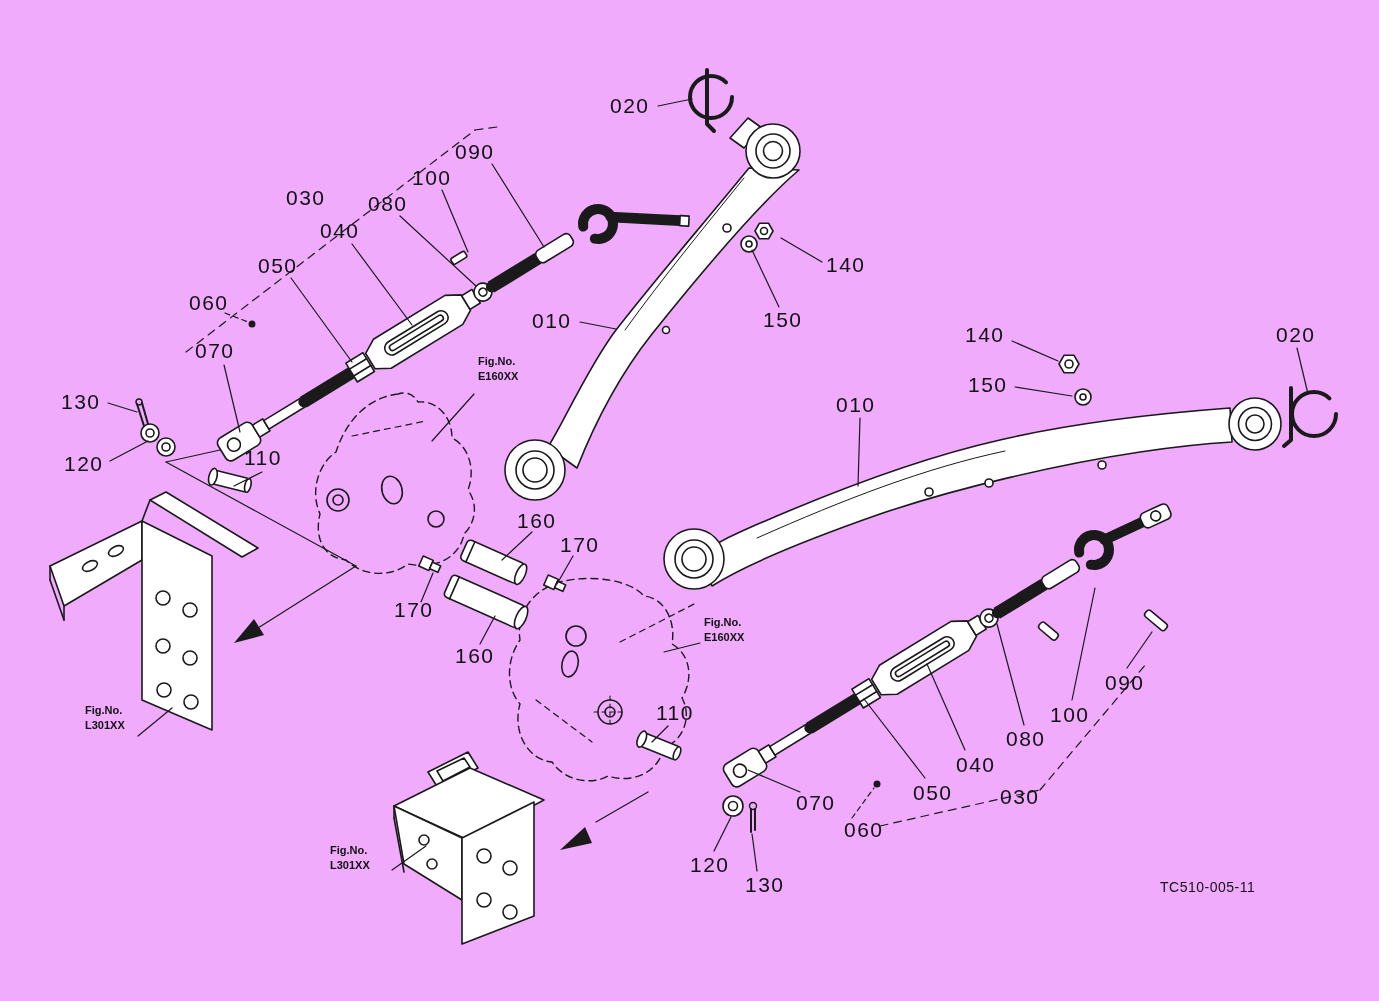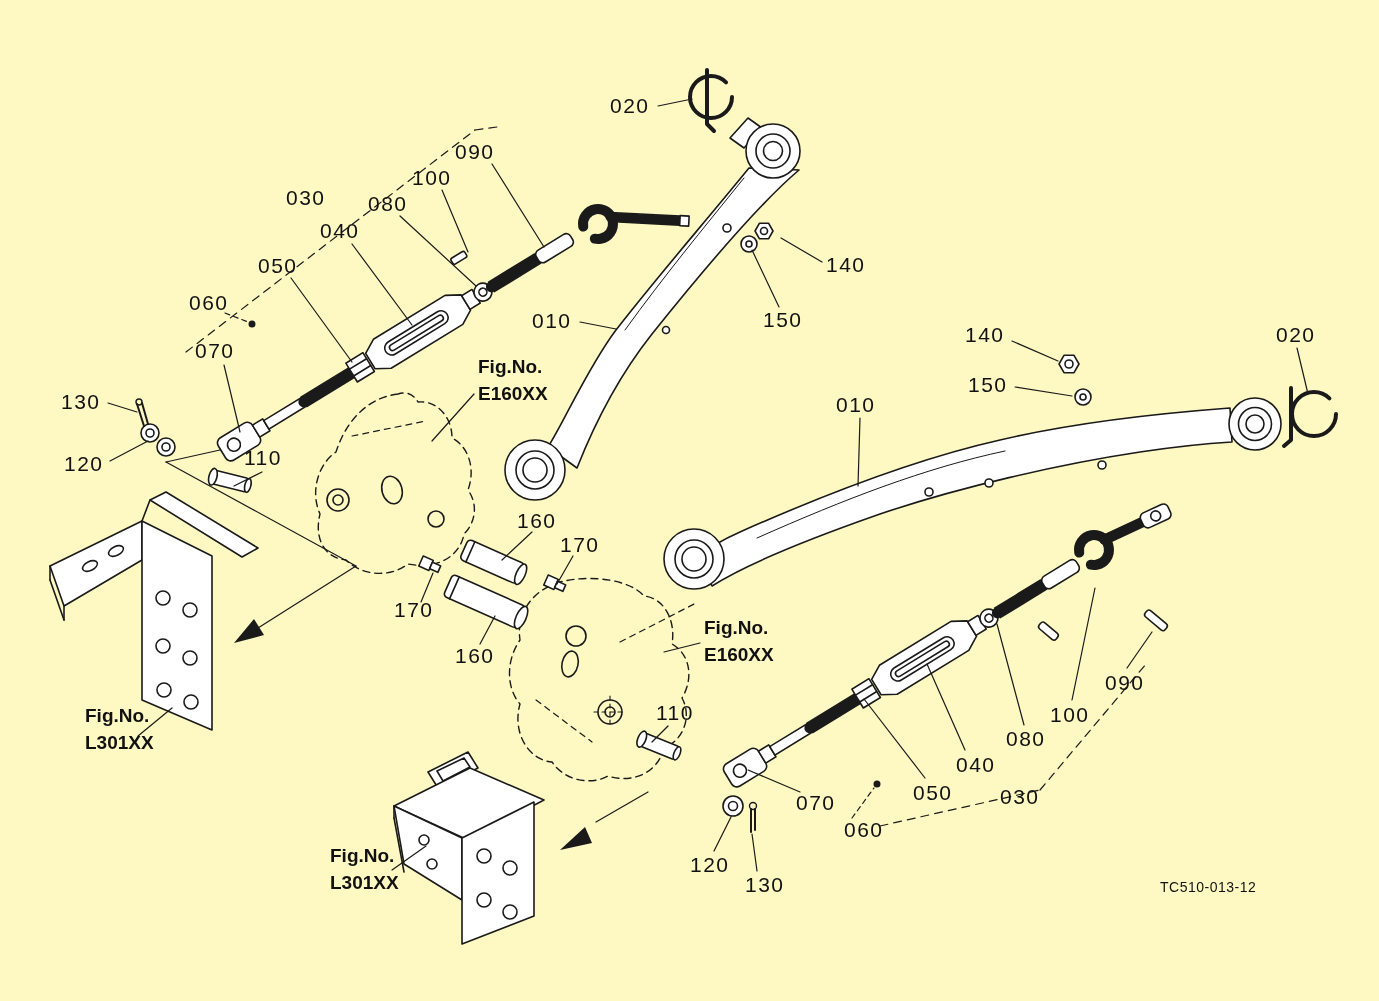--- a/index.html
+++ b/index.html
@@ -1,21 +1,21 @@
 <!DOCTYPE html>
 <html style="--line: #1a1a1a;"><head>
 <meta charset="utf-8">
 <style>
   * { margin:0; padding:0; box-sizing:border-box; }
   html,body { background:#fff; }
   body { width:1379px; height:1001px; font-family:"Liberation Sans", sans-serif; }
-  .stage { position:relative; width:1379px; height:1001px; background:#fef9c3; color:var(--line,#1a1a1a); overflow:hidden; }
+  .stage { position:relative; width:1379px; height:1001px; background:#f0abfc; color:var(--line,#1a1a1a); overflow:hidden; }
   svg.drawing { position:absolute; left:0; top:0; }
   .callout { position:absolute; font-size:21px; letter-spacing:1.5px; color:#111; white-space:nowrap; }
-  .figref { position:absolute; font-size:19px; font-weight:bold; color:#111; line-height:1.4; white-space:nowrap; }
+  .figref { position:absolute; font-size:11px; font-weight:bold; color:#111; line-height:1.4; white-space:nowrap; }
   .figref .u { }
   .docnum { position:absolute; font-size:14px; letter-spacing:0.5px; color:#111; white-space:nowrap; }
 </style>
 </head>
 <body>
 
 <div class="stage">
 
 <svg class="drawing" width="1379" height="1001" viewBox="0 0 1379 1001">
   <defs>
@@ -340,15 +340,15 @@
 </div>
 <div class="figref" style="left:85px;top:703px">
   <div>Fig.No.</div>
   <div class="u">L301XX</div>
 </div>
 <div class="figref" style="left:330px;top:843px">
   <div>Fig.No.</div>
   <div class="u">L301XX</div>
 </div>
 
-<div class="docnum" style="left:1160px;top:879px">TC510-013-12</div>
+<div class="docnum" style="left:1160px;top:879px">TC510-005-11</div>
 
 </div>
 
 </body></html>

